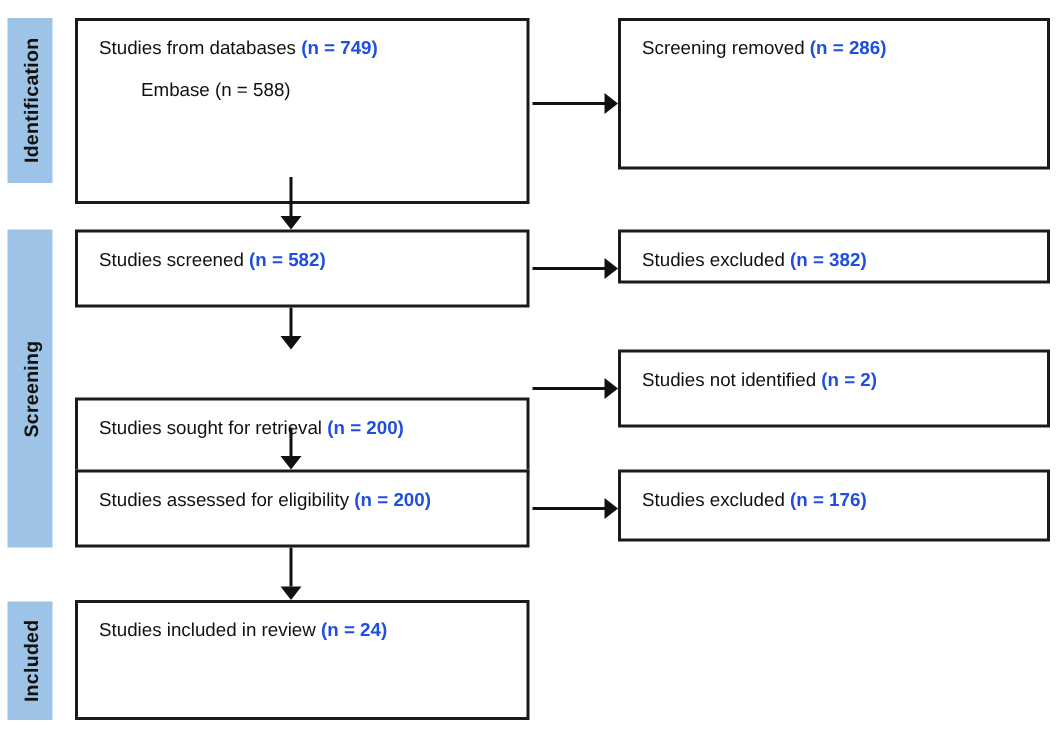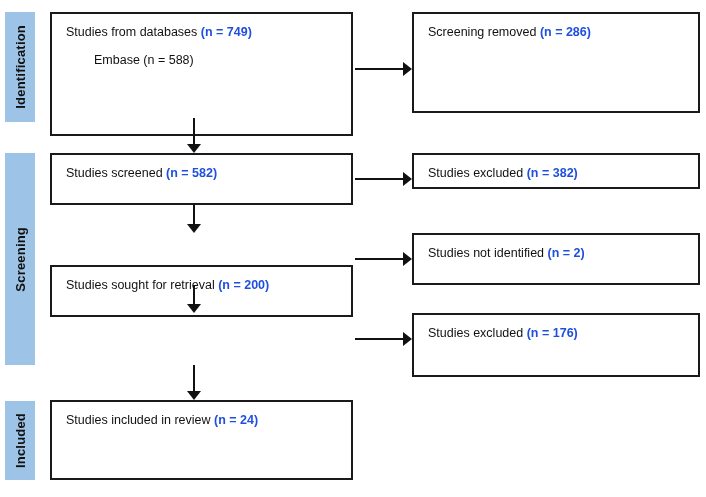--- a/index.html
+++ b/index.html
@@ -42,21 +42,21 @@
   .box.left{left:50px;width:303px;}
   .box.right{left:412px;width:288px;}
 
   #box-databases{top:12px;height:124px;}
   #box-removed{top:12px;height:101px;}
   #box-screened{top:153px;height:52px;}
   #box-excluded-1{top:153px;height:36px;}
   #box-sought{top:233px;height:52px;margin-top:32px;}
   #box-notretrieved{top:233px;height:52px;}
   #box-assessed{top:313px;height:52px;}
-  #box-excluded-2{top:313px;height:64px;}
+  #box-excluded-2{top:313px;height:48px;}
   #box-included{top:400px;height:80px;}
 
   .line{
     font-size:12.5px;
     color:#111111;
     line-height:1.25;
     white-space:nowrap;
   }
   .line.sub{
     margin-top:12px;
@@ -140,20 +140,23 @@
     <div class="line"><span>Studies excluded </span><span class="n">(n = 382)</span></div>
   </div>
 
   <div class="box left" id="box-sought">
     <div class="line"><span>Studies sought for retrieval </span><span class="n">(n = 200)</span></div>
   </div>
   <div class="box right" id="box-notretrieved">
     <div class="line"><span>Studies not identified </span><span class="n">(n = 2)</span></div>
   </div>
 
+  <div class="box left" id="box-assessed">
+    <div class="line"><span>Studies assessed for eligibility </span><span class="n">(n = 200)</span></div>
+  </div>
   <div class="box right" id="box-excluded-2">
     <div class="line"><span>Studies excluded </span><span class="n">(n = 176)</span></div>
   </div>
 
   <div class="box left" id="box-included">
     <div class="line"><span>Studies included in review </span><span class="n">(n = 24)</span></div>
   </div>
 
   <div class="v-line" id="vl-1"></div>
   <div class="v-head" id="vh-1"></div>

